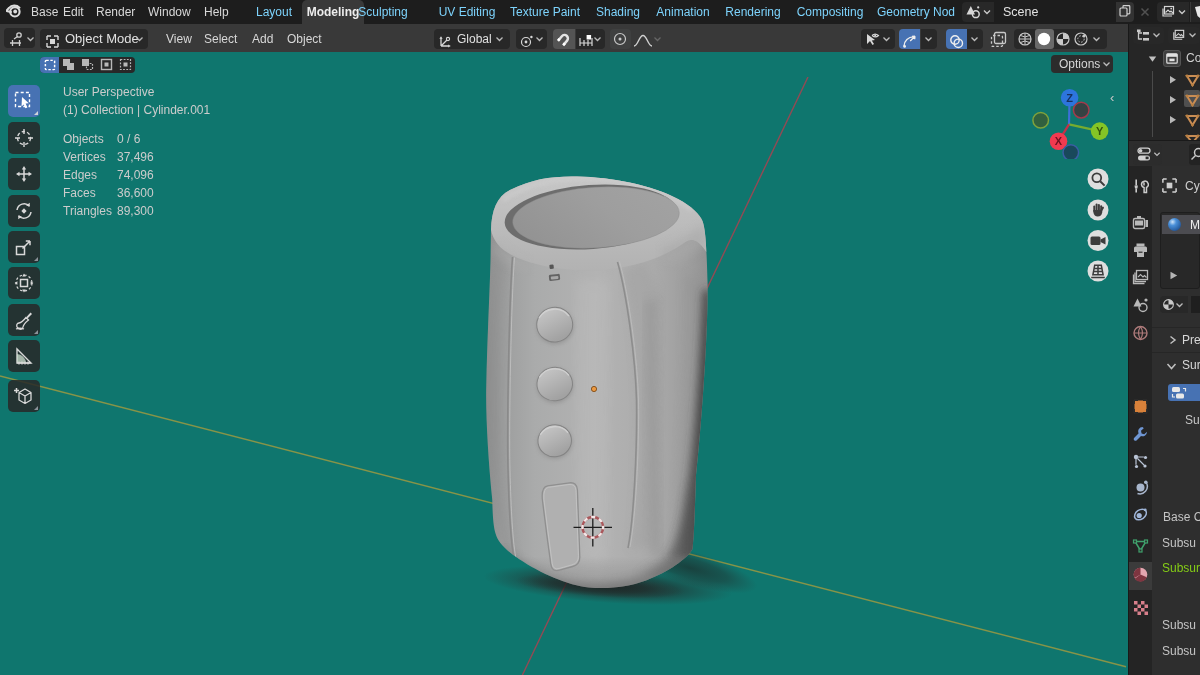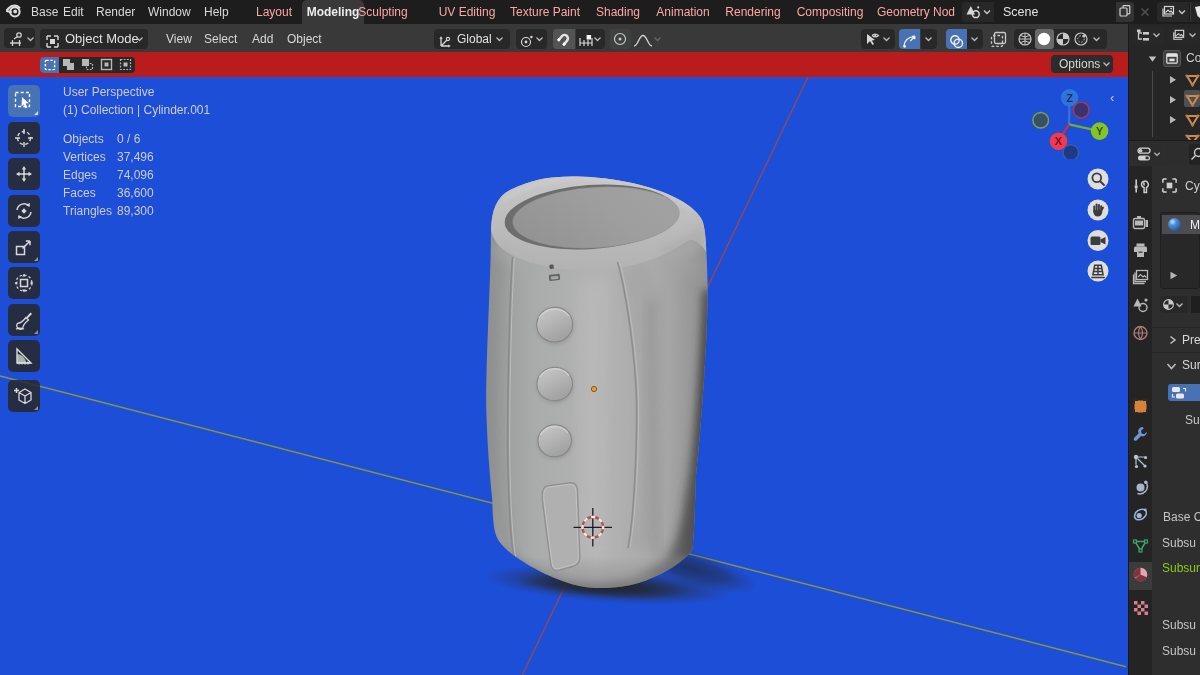--- a/index.html
+++ b/index.html
@@ -3,30 +3,30 @@
 <meta charset="utf-8">
 <style>
 * { margin:0; padding:0; box-sizing:border-box; }
 html,body { width:1200px; height:675px; overflow:hidden; background:#393939;
   font-family:"Liberation Sans", sans-serif; }
 .abs { position:absolute; } #props div, #outliner div { white-space:nowrap; }
 #stage { position:relative; width:1200px; height:675px; transform:translateZ(0); }
 
 #topbar { position:absolute; left:0; top:0; width:1200px; height:24px; background:#1d1d1d; }
 .menu { position:absolute; top:0; height:24px; line-height:24px; font-size:12px; color:#d8d8d8; }
-.tab { position:absolute; top:0; height:24px; line-height:25px; font-size:12px; color:#fca5a5; text-align:center; }
+.tab { position:absolute; top:0; height:24px; line-height:25px; font-size:12px; color:#7dd3fc; text-align:center; }
 .tabactive { background:#393939; border-radius:5px 5px 0 0; color:#ededed;font-weight:bold; }
 
 #row2 { position:absolute; left:0; top:24px; width:1128px; height:28px; background:#393939; }
 .hmenu { position:absolute; top:2px; height:26px; line-height:26px; font-size:12px; color:#d8d8d8; }
 .wdg { position:absolute; background:#282828; border-radius:4px; height:20px; top:5px; }
 
-#row3 { position:absolute; left:0; top:52px; width:1128px; height:25px; background:#b91c1c; }
-
-#vp { position:absolute; left:0; top:77px; width:1128px; height:598px; background:#1d4ed8; overflow:hidden;text-align:center; }
+#row3 { position:absolute; left:0; top:52px; width:1128px; height:25px; background:#0f766e; }
+
+#vp { position:absolute; left:0; top:77px; width:1128px; height:598px; background:#0f766e; overflow:hidden;text-align:center; }
 
 .tbtn { position:absolute; left:8px; width:32px; height:32px; background:rgba(40,40,40,0.85); border-radius:5px; }
 .tbtn.active { background:#4772b3; }
 
 .stat { position:absolute; font-size:12px; color:#cccccc; white-space:pre; }
 #outliner { position:absolute; left:1129px; top:24px; width:71px; height:117px; background:#262626; }
 #props { position:absolute; left:1129px; top:141px; width:71px; height:534px; background:#2e2e2e; }
 #tabstrip { position:absolute; left:1129px; top:166px; width:23px; height:509px; background:#242424; }
 #vline { position:absolute; left:1128px; top:24px; width:1px; height:651px; background:#191919; }
 </style>

